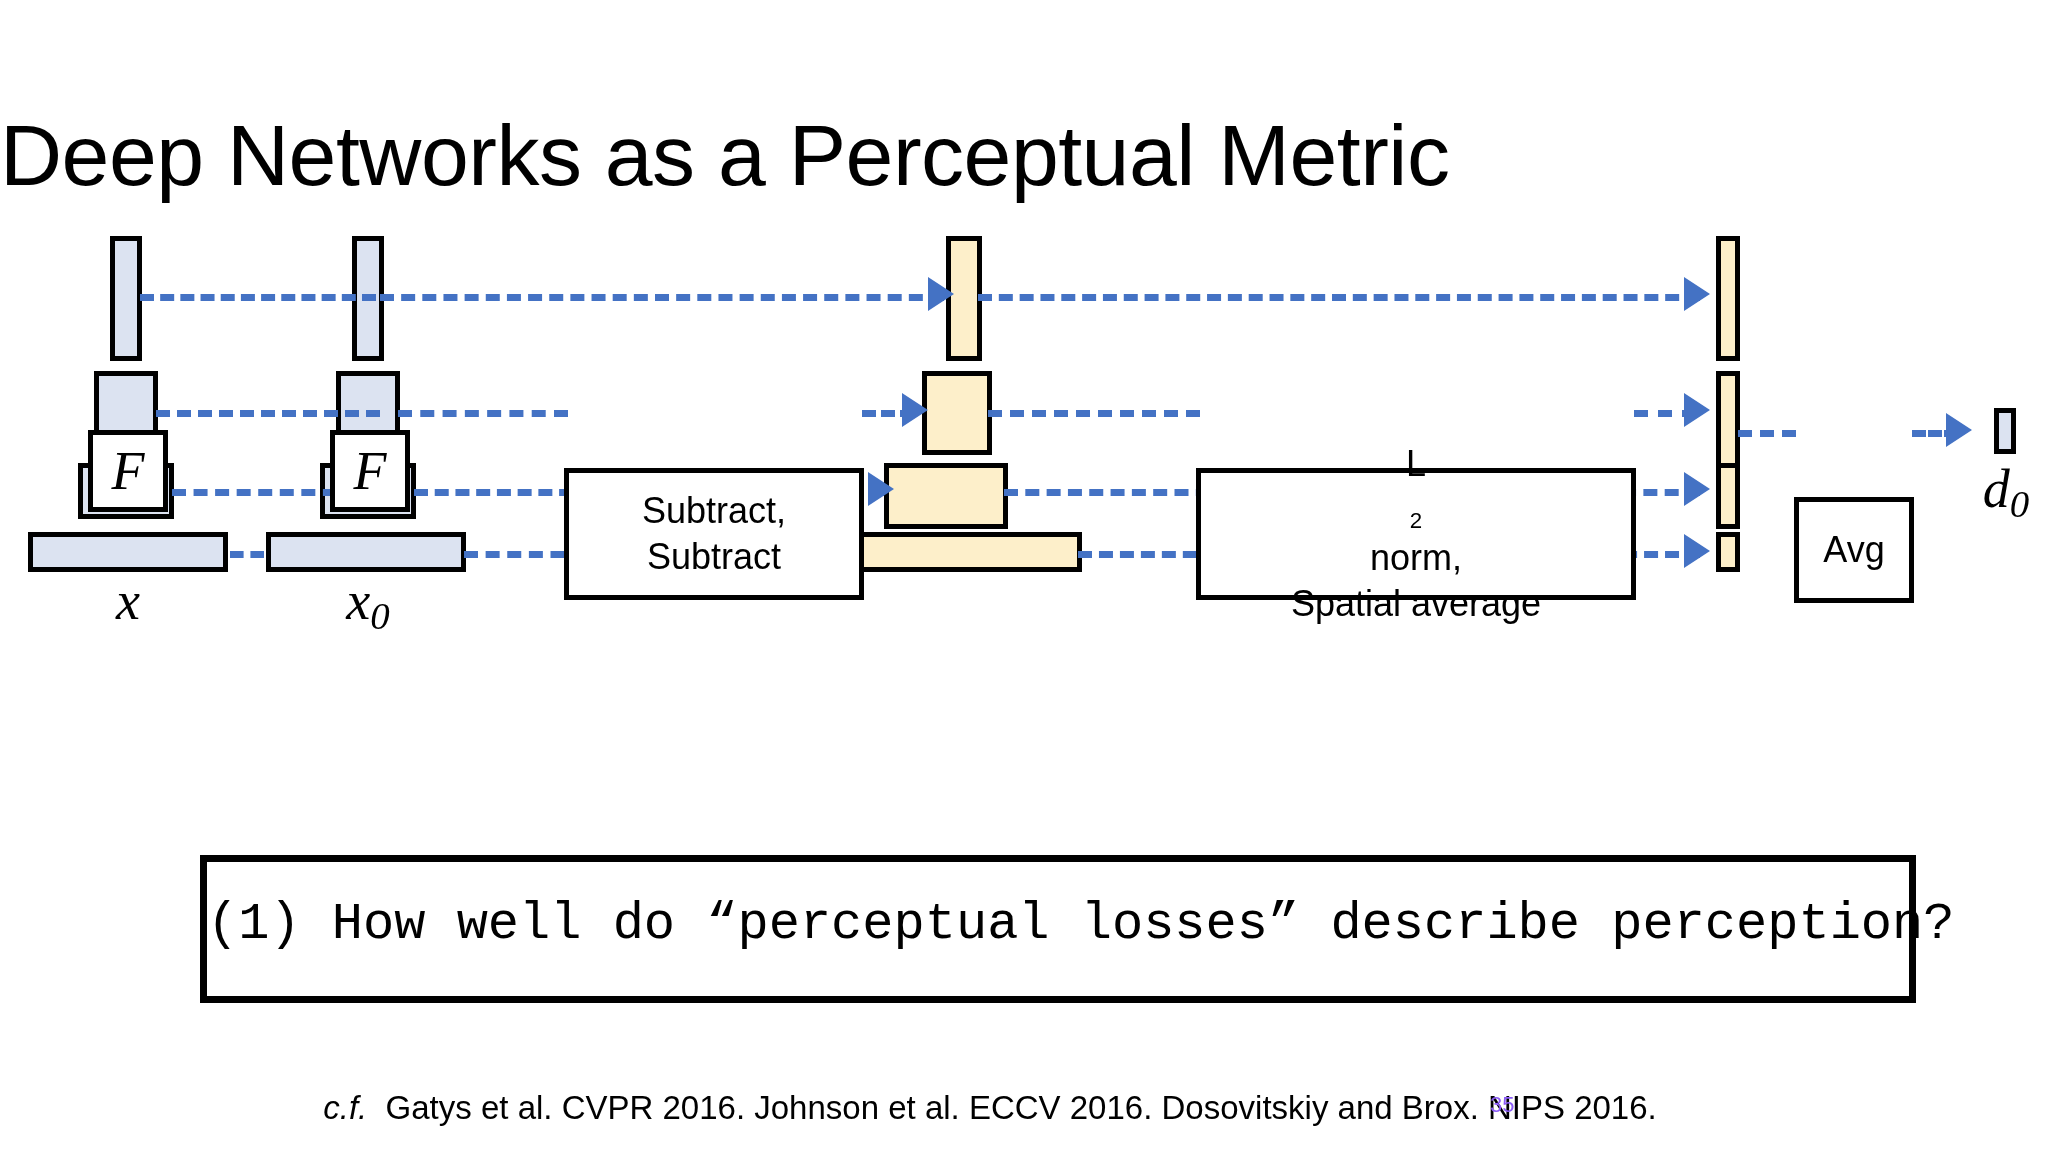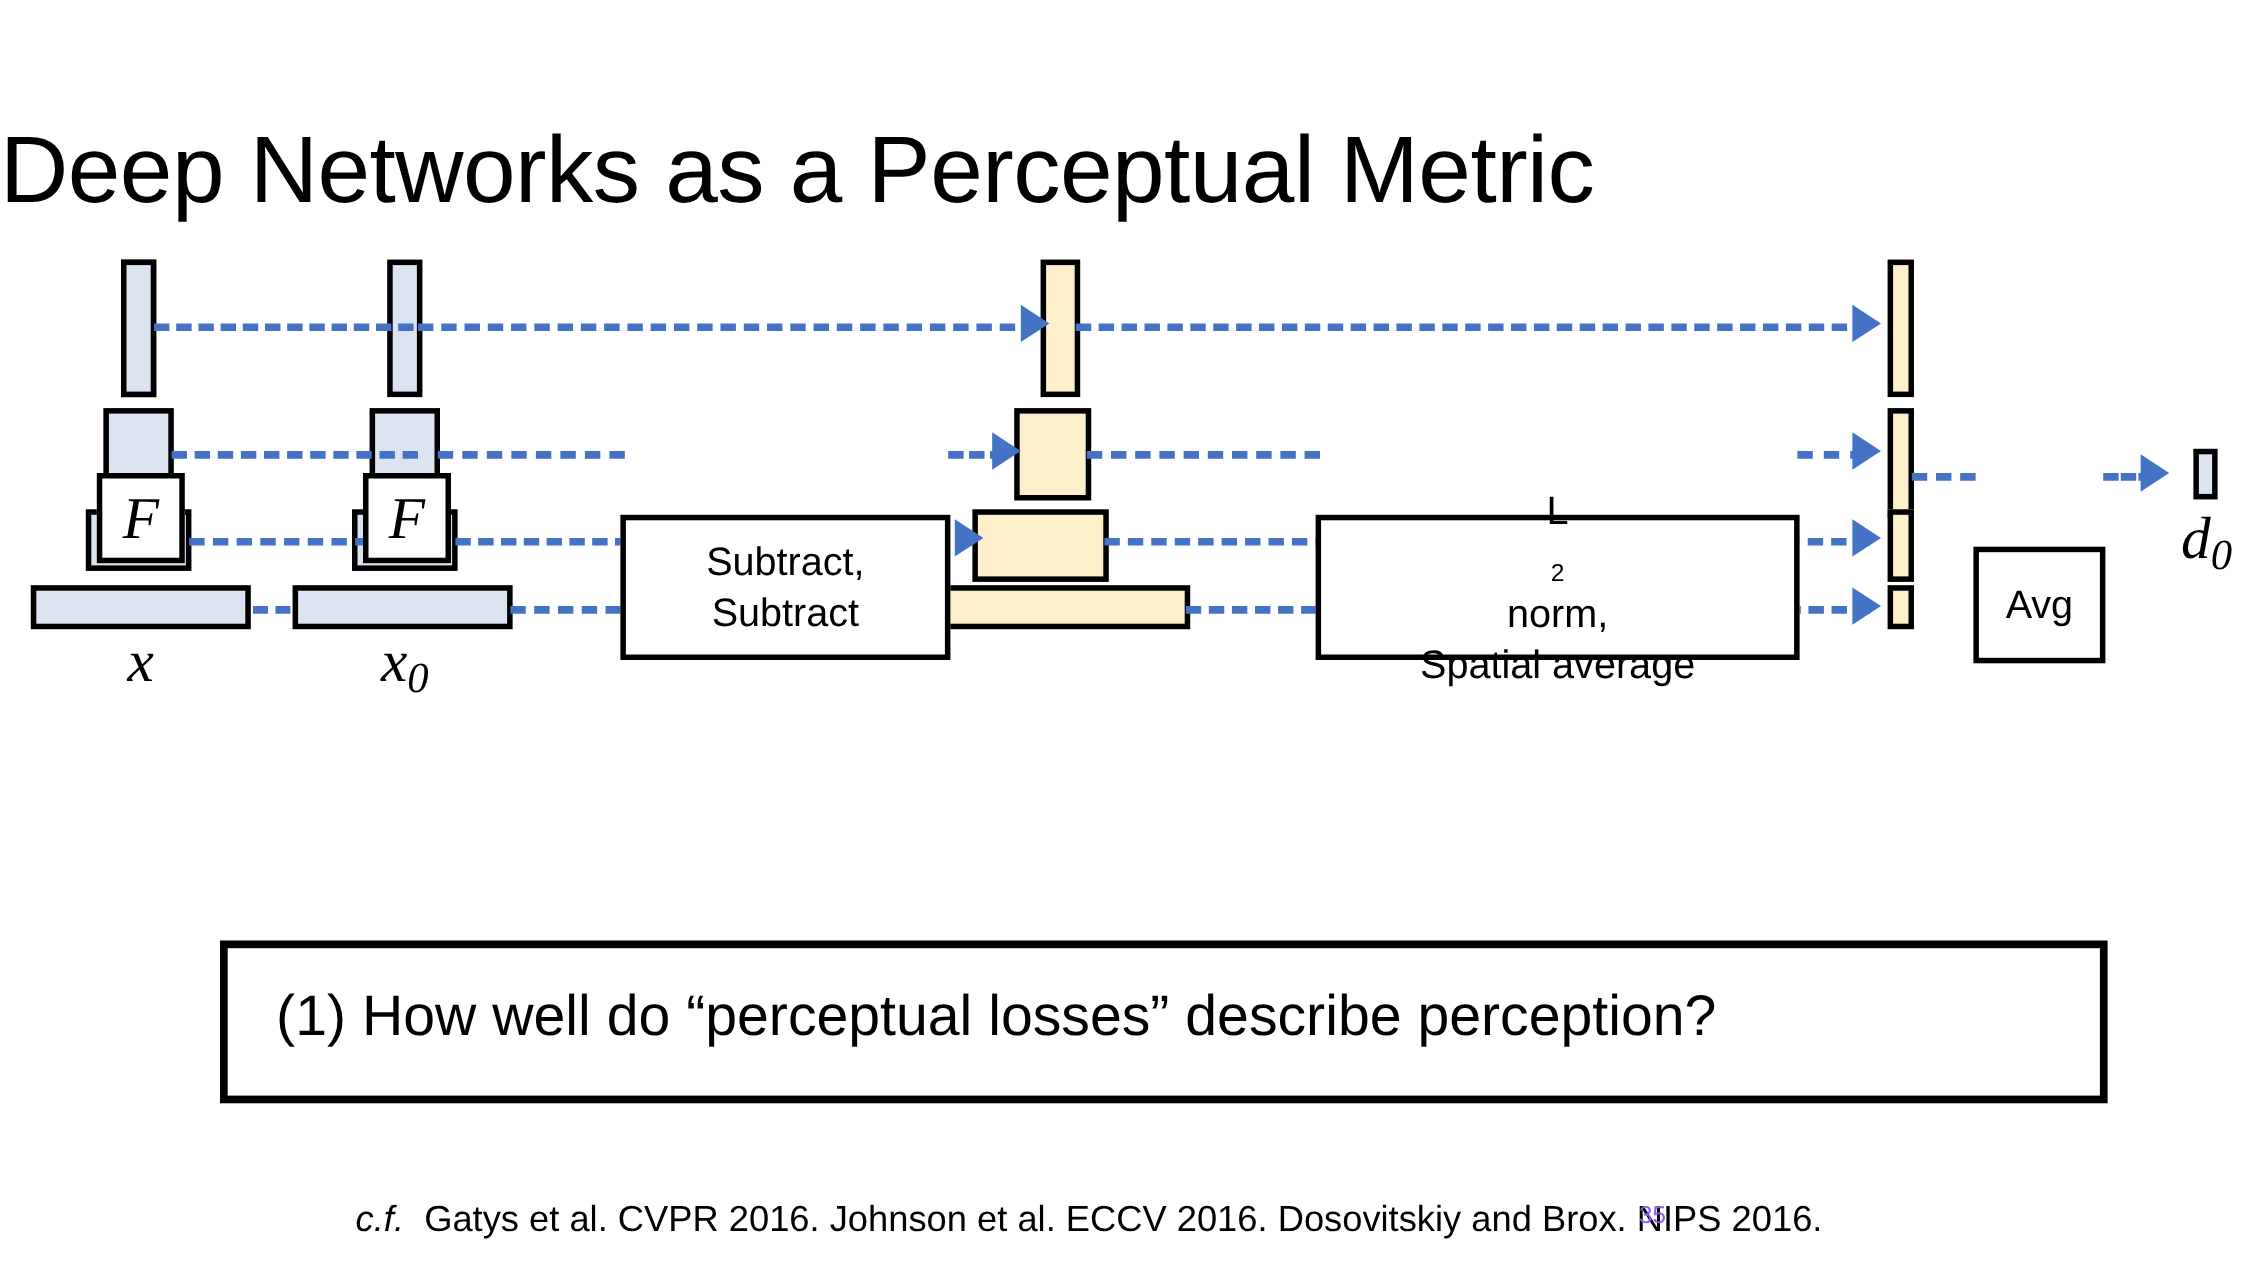--- a/index.html
+++ b/index.html
@@ -58,23 +58,22 @@
   }
   .mathlbl .sub0{font-size:0.72em;font-style:italic;vertical-align:-0.26em;}
 
   
   .qbox{
     position:absolute;left:200px;top:855px;width:1716px;height:148px;
     box-sizing:border-box;border:7px solid #000;background:#fff;z-index:10;
   }
   .qtext{
     position:absolute;left:0;right:0;top:34px;text-align:left;
-    font-size:52px;line-height:1.1;font-family:Liberation Sans, sans-serif;
+    font-size:52px;line-height:1.1;font-family:Liberation Mono, monospace;
     white-space:nowrap;
-    margin-left:44px;
   }
 
   
   .footer{
     position:absolute;left:0;top:1090px;width:1980px;text-align:center;
     font-size:33px;line-height:1.1;white-space:nowrap;
     font-family:"Liberation Sans", sans-serif;
   }
   .footer .cf{font-style:italic;}
   .pagenum{

